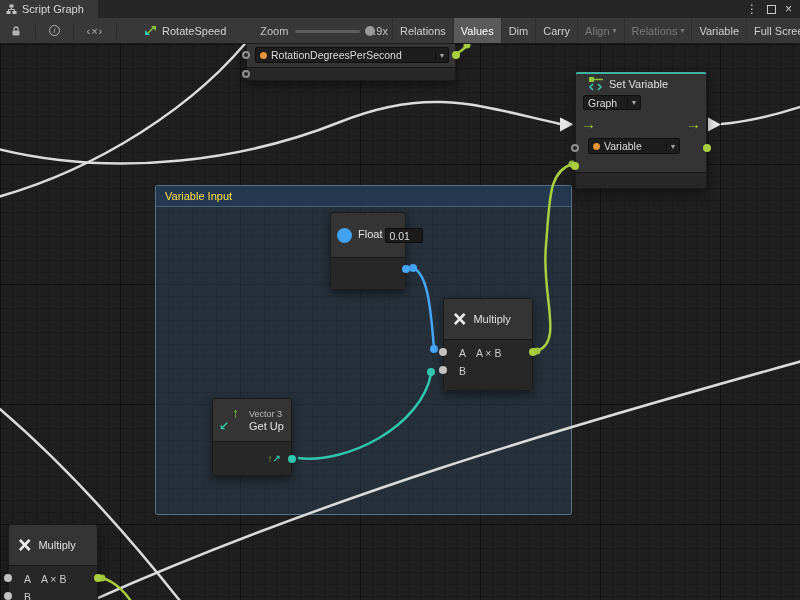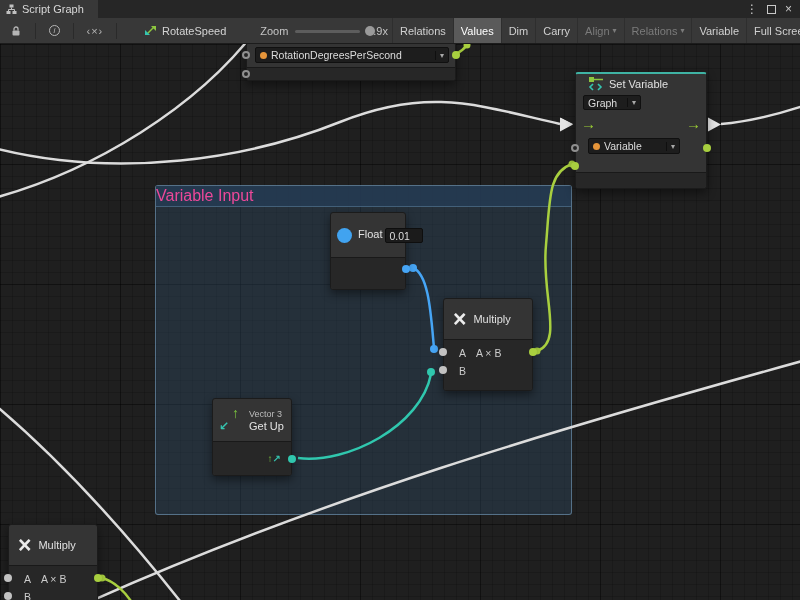--- a/index.html
+++ b/index.html
@@ -49,22 +49,22 @@
       linear-gradient(90deg, rgba(0,0,0,0.35) 1px, transparent 1px),
       linear-gradient(rgba(0,0,0,0.16) 1px, transparent 1px),
       linear-gradient(90deg, rgba(0,0,0,0.16) 1px, transparent 1px);
     background-size:120px 120px,120px 120px,12px 12px,12px 12px; }
 
   
   .group { position:absolute; left:155px; top:185px; width:417px; height:330px;
     background:rgba(52,85,115,0.33); border:1px solid rgba(125,168,200,0.55);
     border-radius:3px; z-index:1; }
   .group-header { height:21px; background:rgba(36,58,82,0.88);
-    border-bottom:1px solid rgba(125,168,200,0.35); color:#ec4899; font-size:16px;
-    line-height:20px; }
+    border-bottom:1px solid rgba(125,168,200,0.35); color:#fde047; font-size:11px;
+    line-height:20px; padding-left:9px; }
 
   
   svg.wires { position:absolute; top:0; left:0; width:800px; height:600px; z-index:2;
     pointer-events:none; }
 
   
   .node { position:absolute; background:#343434; border:1px solid #1b1b1b;
     border-radius:3px; box-shadow:0 4px 10px rgba(0,0,0,0.45); z-index:3;
     color:#e0e0e0; font-size:11px; }
   .node-footer { background:#272727; border-top:1px solid #191919;

